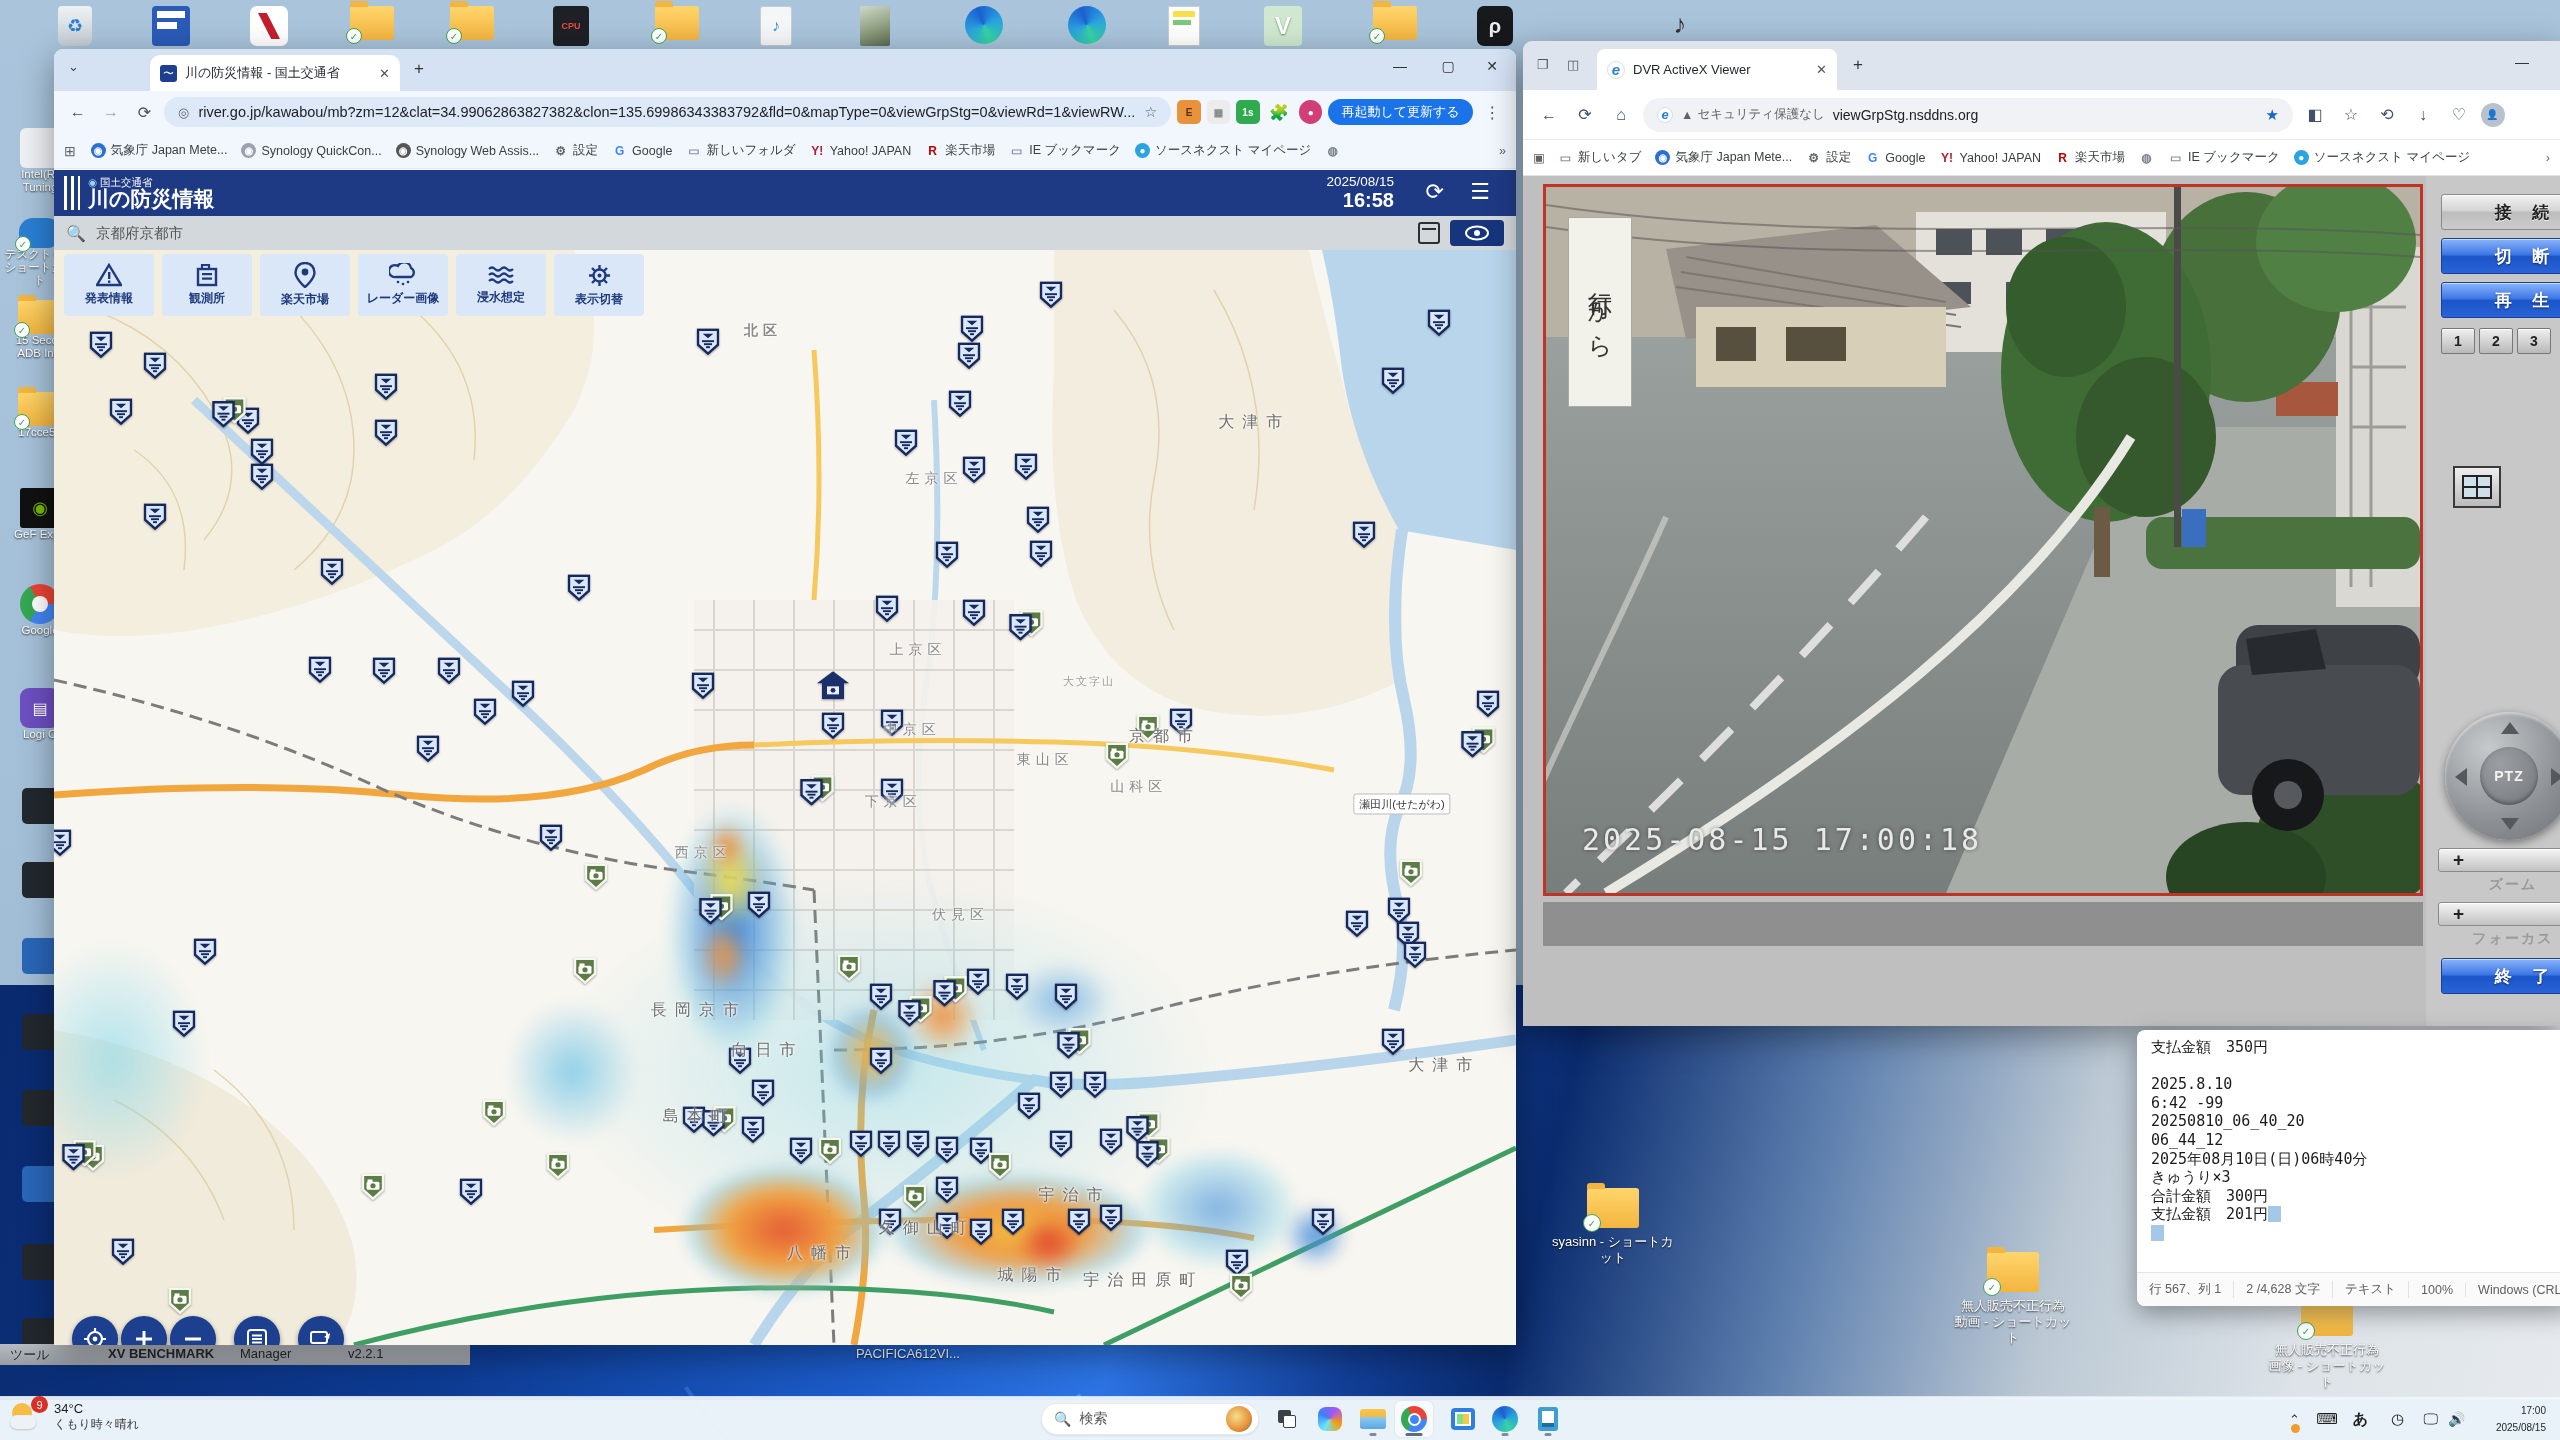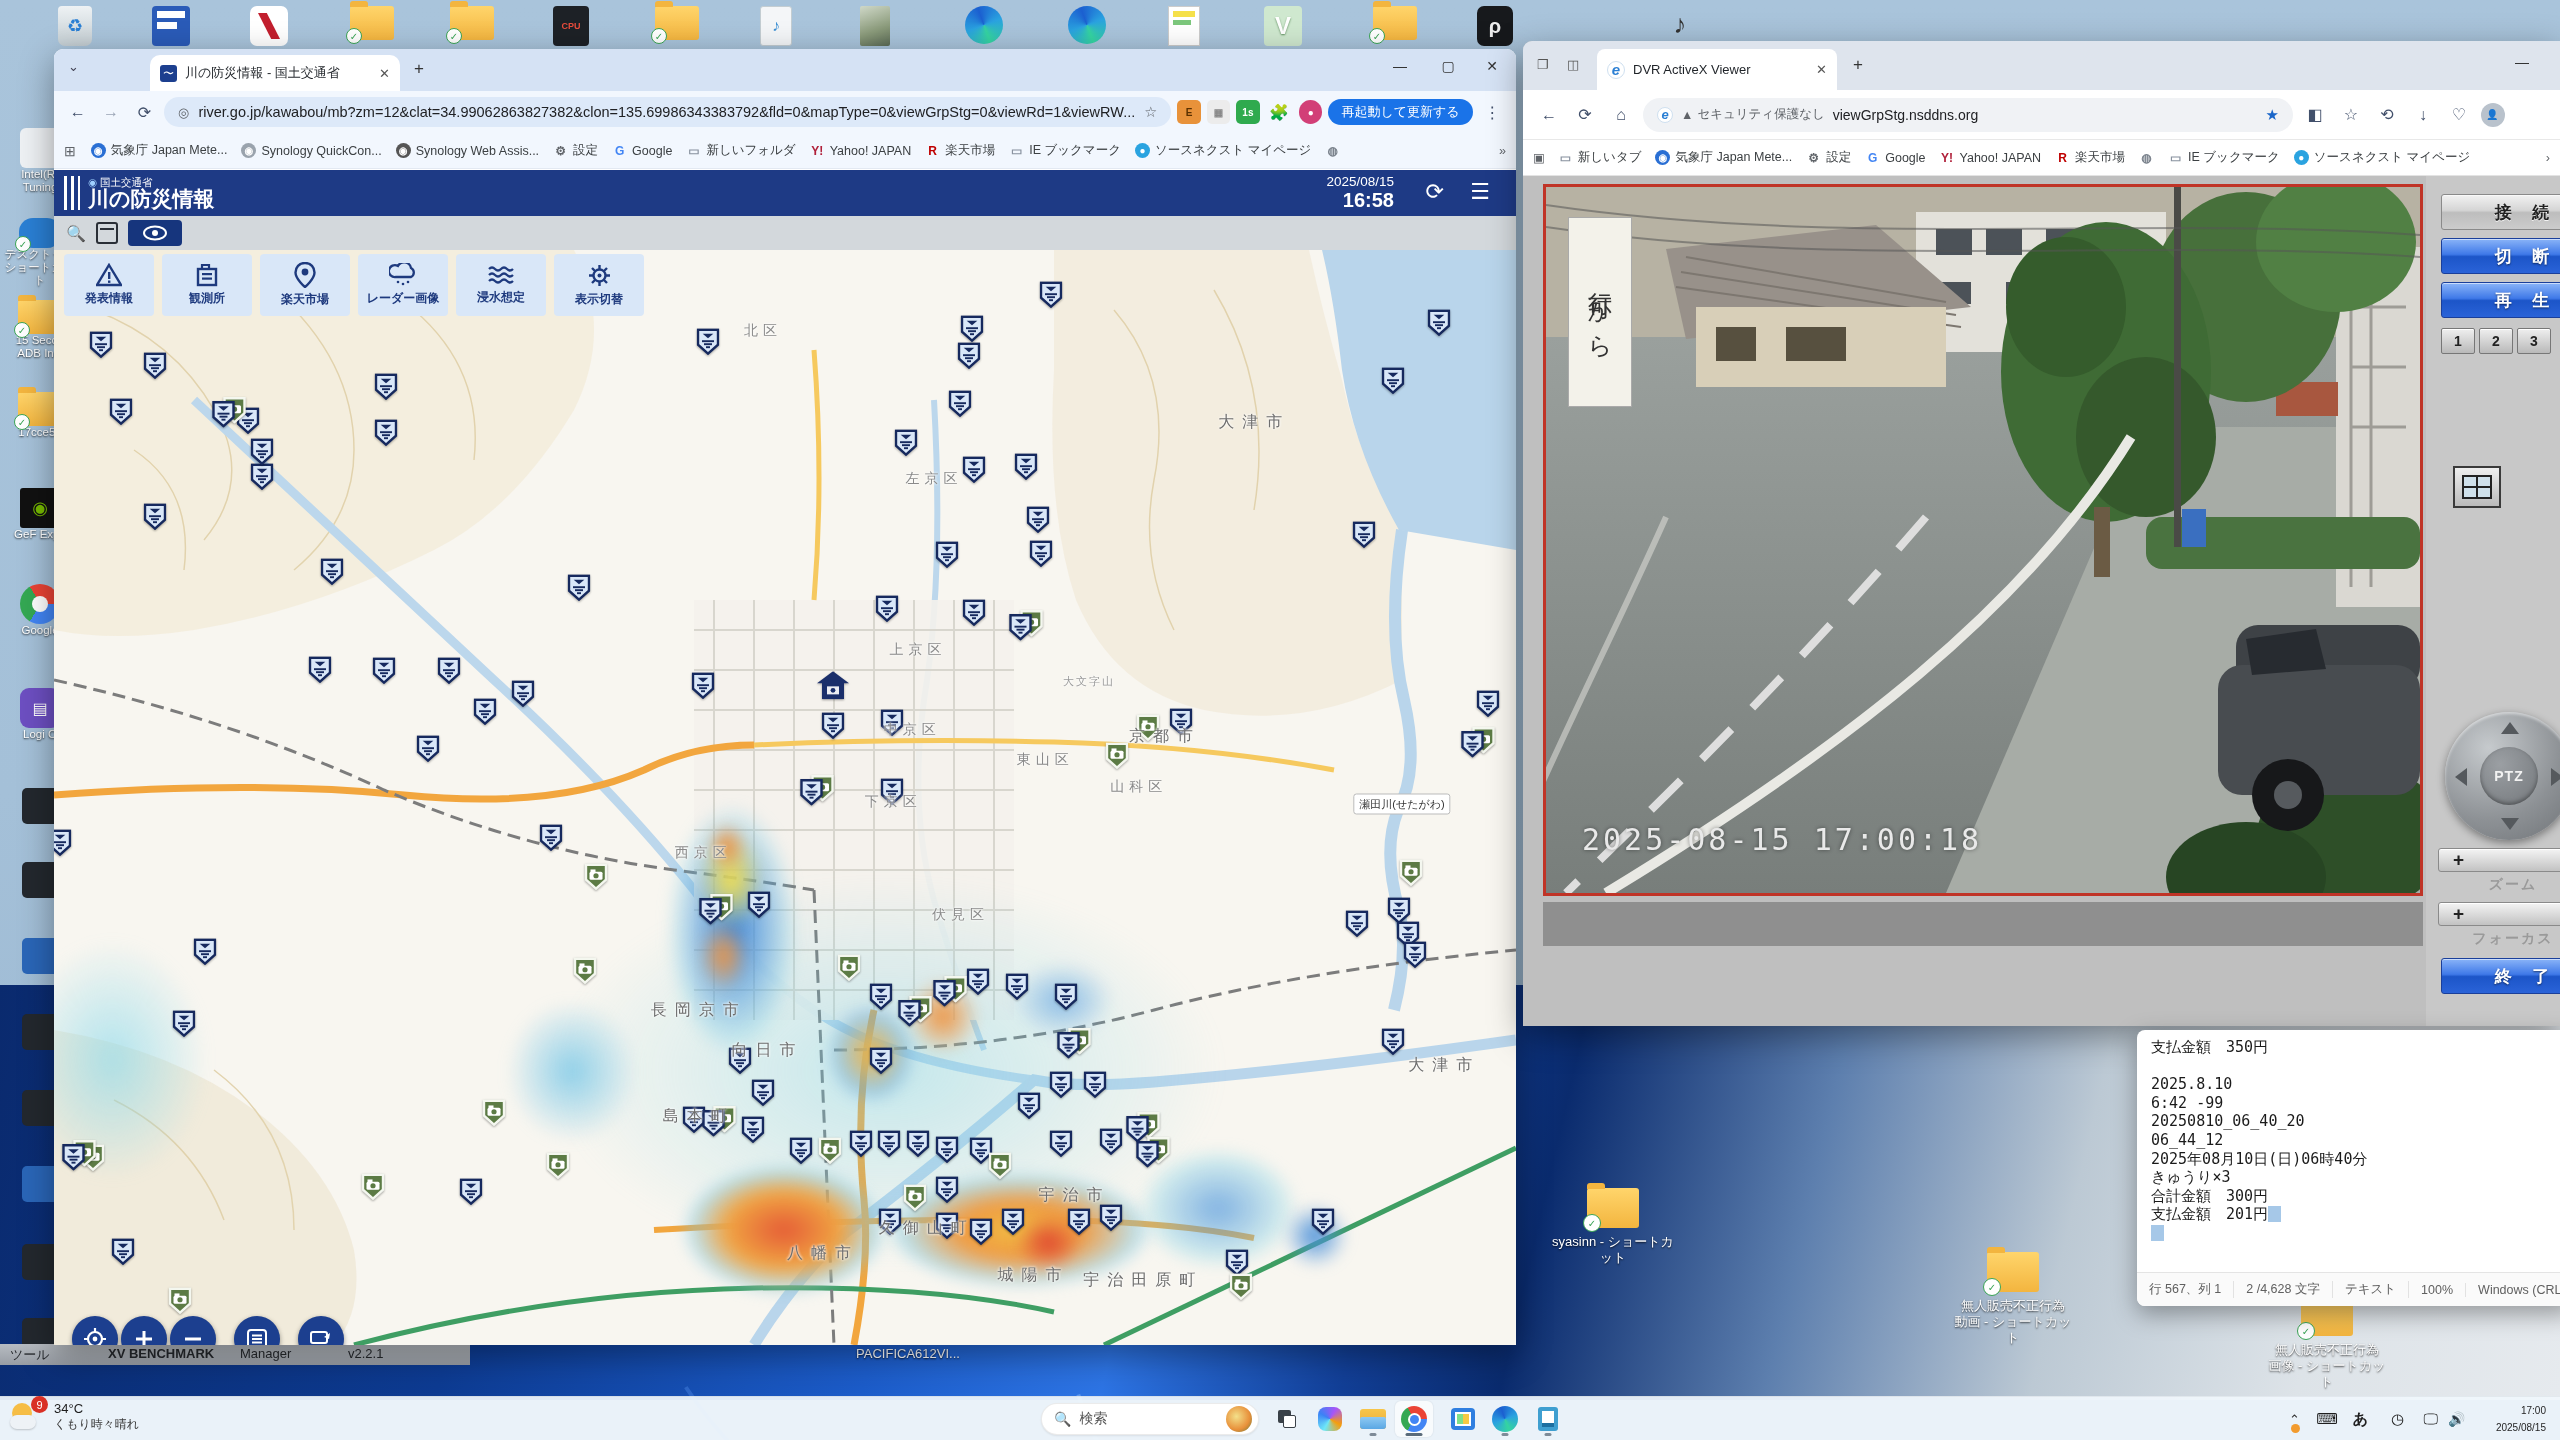--- a/index.html
+++ b/index.html
@@ -392,20 +392,21 @@
     </div>
     <div class="k-dt">
       <div class="k-date">2025/08/15</div>
       <div class="k-time">16:58</div>
     </div>
     <span class="k-refresh" style="right:72px">⟳</span>
     <span class="k-menu" style="right:26px">☰</span>
   </div>
   <div class="k-search">
     <span class="q">🔍</span>
+    <span class="ph">京都府京都市</span>
     <span class="k-cal"></span>
     <span class="k-eye">
       <svg width="26" height="16" viewBox="0 0 26 16">
           <ellipse cx="13" cy="8" rx="11" ry="6.5" fill="none" stroke="#fff" stroke-width="2"></ellipse>
           <circle cx="13" cy="8" r="3" fill="#fff"></circle>
         </svg>
     </span>
   </div>
 
   <div id="map">
@@ -1578,21 +1579,21 @@
         </div>
         <div class="mk" style="left: 53.3%; top: 40.7%;">
           <svg width="32" height="28" viewBox="0 0 32 28">
             <path d="M16 0 L32 12 H27 V28 H5 V12 H0 Z" fill="#1b2f6b"></path>
             <rect x="10" y="15" width="12" height="8" fill="#fff" opacity=".92"></rect>
             <circle cx="16" cy="19" r="2.4" fill="#1b2f6b"></circle>
           </svg>
         </div>
       </div>
     <div id="map-labels">
-        <span class="map-label w" style="left: 48.5%; top: 7.4%;">北区</span>
+        <span class="map-label w" style="left: 48.5%; top: 7.4%; font-weight: bold;">北区</span>
         <span class="map-label w" style="left: 60.2%; top: 20.9%;">左京区</span>
         <span class="map-label w" style="left: 59.1%; top: 36.5%;">上京区</span>
         <span class="map-label w" style="left: 58.7%; top: 43.8%;">中京区</span>
         <span class="map-label w" style="left: 57.4%; top: 50.4%; text-align: right;">下京区</span>
         <span class="map-label w" style="left: 67.8%; top: 46.6%;">東山区</span>
         <span class="map-label w" style="left: 74.2%; top: 49%;">山科区</span>
         <span class="map-label w" style="left: 44.4%; top: 55.1%;">西京区</span>
         <span class="map-label w" style="left: 62%; top: 60.7%;">伏見区</span>
         <span class="map-label ct" style="left: 76%; top: 44.4%;">京都市</span>
         <span class="map-label ct" style="left: 82.1%; top: 15.7%;">大津市</span>

